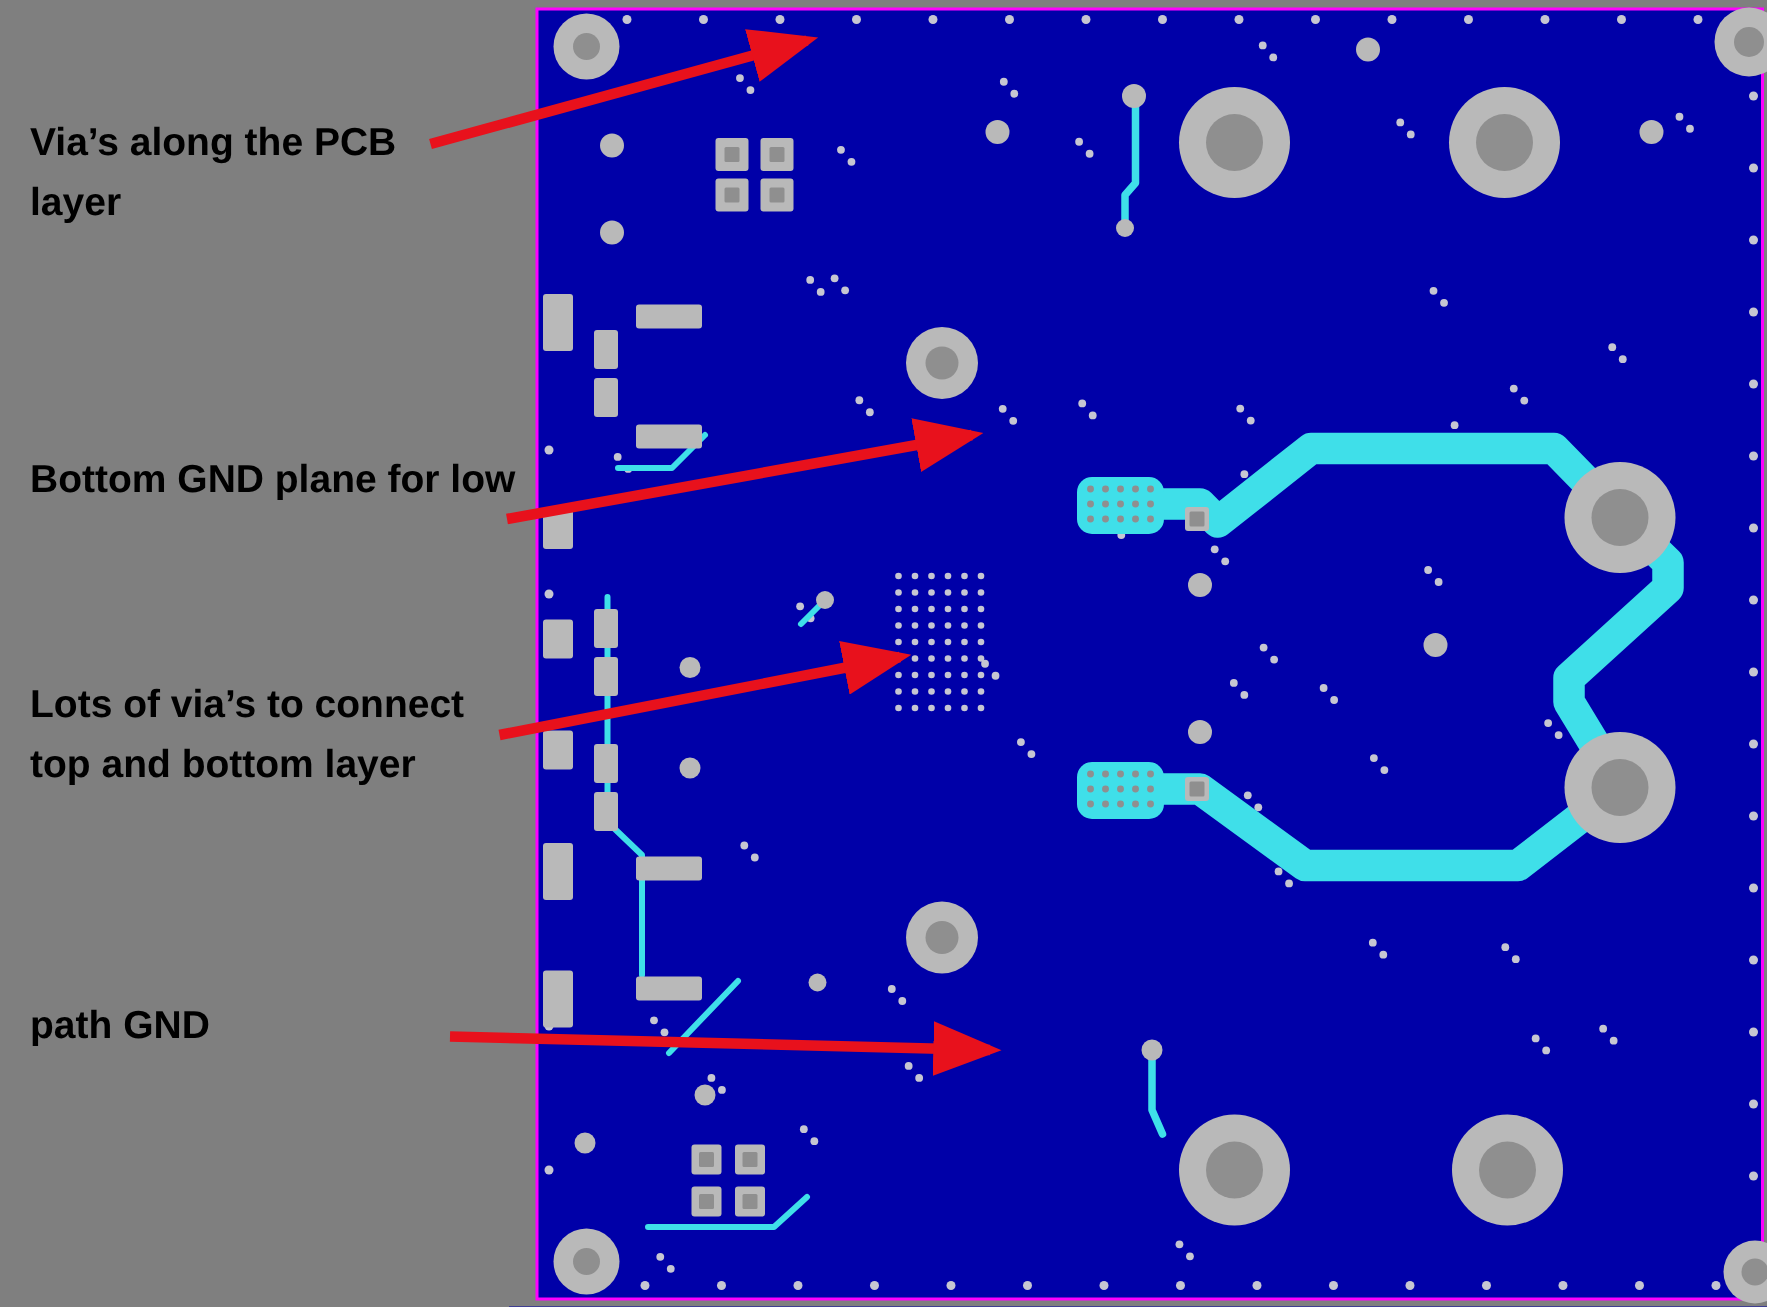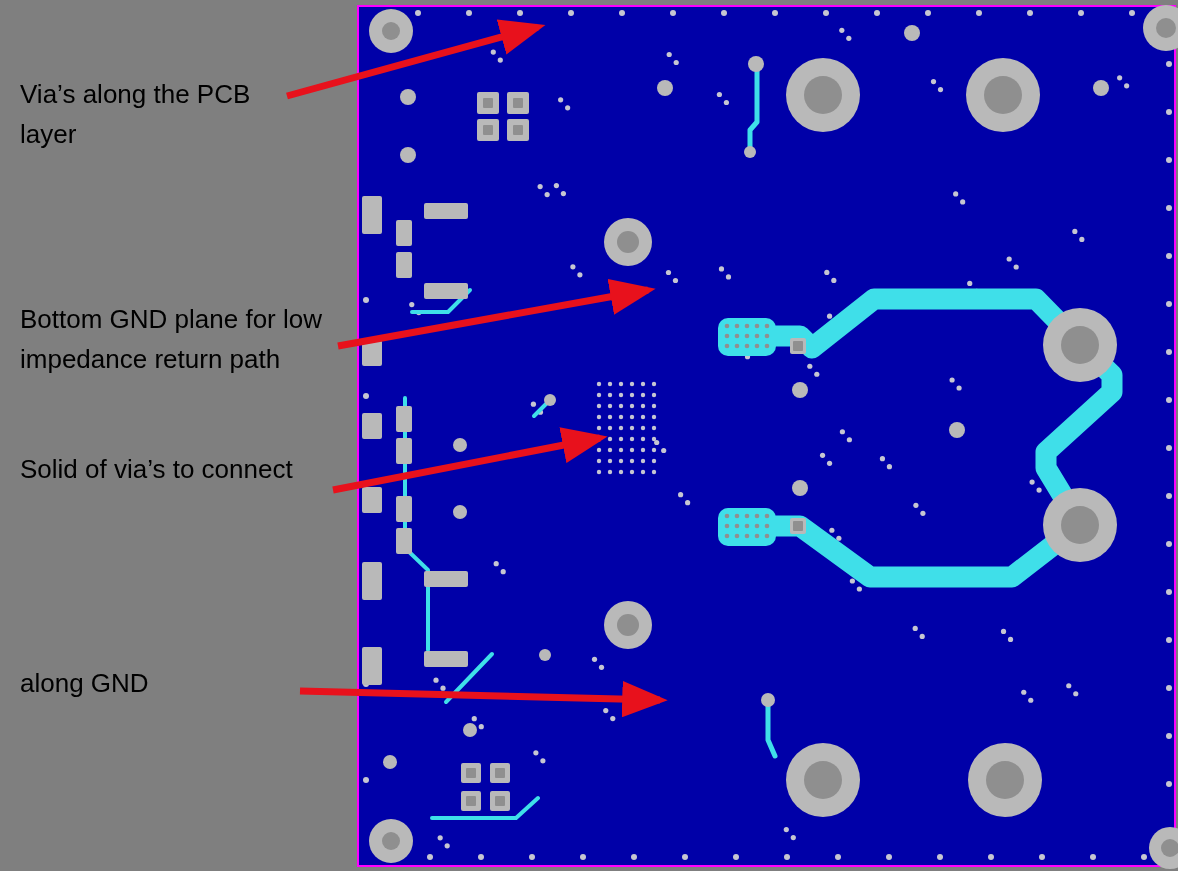--- a/index.html
+++ b/index.html
@@ -12,21 +12,21 @@
     --via:#c6c6d2;
     --arrow:#e8111c;
     --text:#000000;
   }
   html,body{margin:0;padding:0;}
   body{
     width:1178px;height:871px;position:relative;overflow:hidden;
     background:var(--background);
     font-family:"Liberation Sans",sans-serif;
   }
-  .stage{position:absolute;inset:0;}
+  .stage{position:absolute;inset:0;font-weight:bold;}
   svg#pcb-svg{position:absolute;left:0;top:0;}
   .board{fill:var(--board-fill);stroke:var(--board-outline);stroke-width:2;}
   .trace{fill:none;stroke:var(--gnd-trace);stroke-linecap:round;stroke-linejoin:round;}
   .trace.thick{stroke-width:21;}
   .trace.thin{stroke-width:5;}
   .trace.hair{stroke-width:4;}
   .trace-fill{fill:var(--gnd-trace);}
   .pad{fill:var(--pad);}
   .pad-inner{fill:var(--pad-inner);}
   .via{fill:var(--via);}
@@ -400,22 +400,22 @@
       <line x1="300" y1="691" x2="660" y2="700" class="arrow-line" marker-end="url(#arrowhead)"></line>
     </g>
   </svg>
 
   <div class="note" style="left:20px;top:74px">
     <div class="note-line">Via’s along the PCB</div>
     <div class="note-line">layer</div>
   </div>
   <div class="note" style="left:20px;top:299px">
     <div class="note-line">Bottom GND plane for low</div>
-    <div class="note-line">impedance return path</div>
   </div>
   <div class="note" style="left:20px;top:449px">
-    <div class="note-line">Solid of via’s to connect</div>
+    <div class="note-line">Lots of via’s to connect</div>
+    <div class="note-line">top and bottom layer</div>
   </div>
   <div class="note" style="left:20px;top:663px">
-    <div class="note-line">along GND</div>
+    <div class="note-line">path GND</div>
   </div>
 
 </div>
 
 </body></html>

